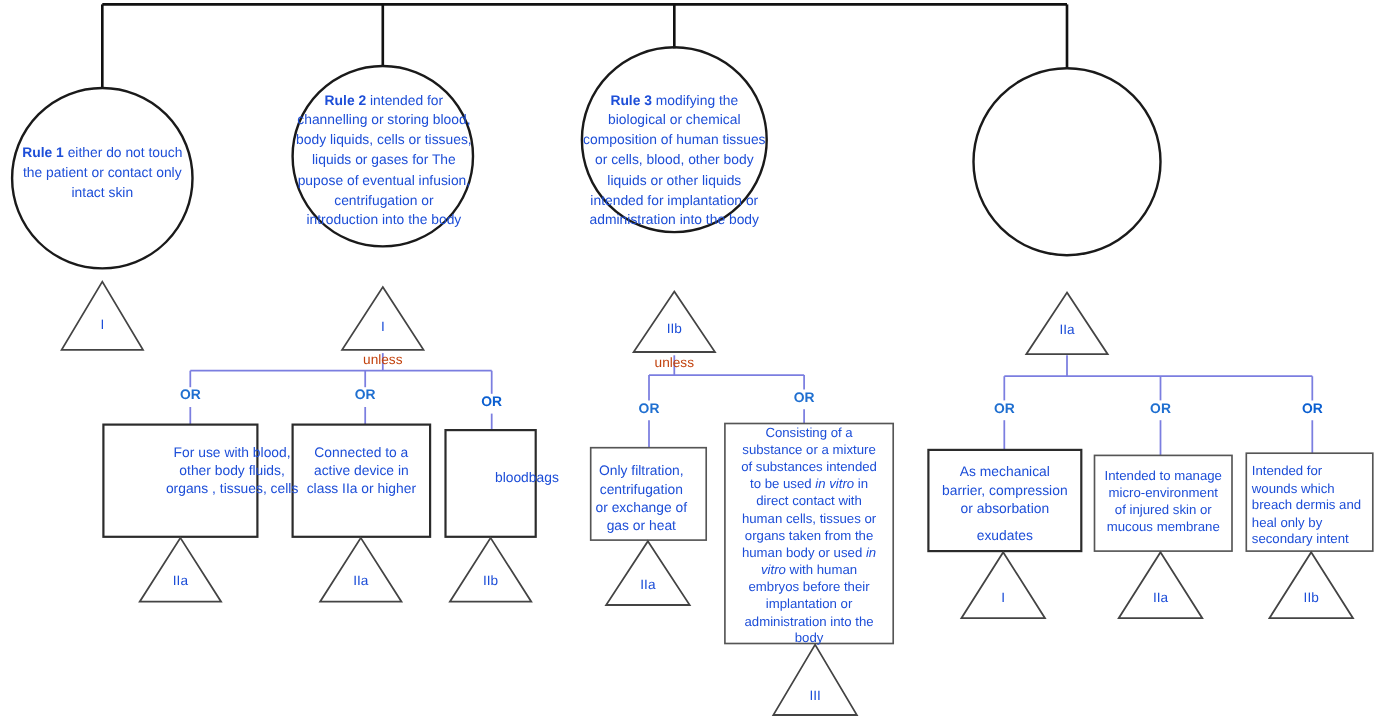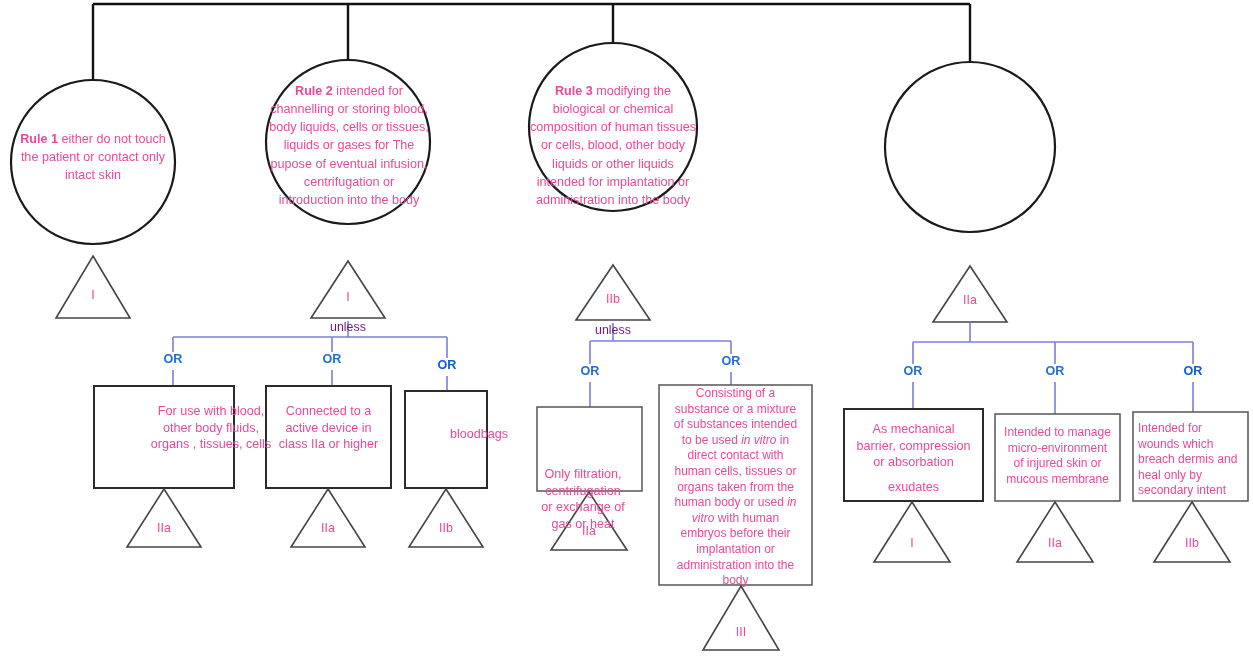--- a/index.html
+++ b/index.html
@@ -28,21 +28,21 @@
   .shape-stroke-dark { fill: none; stroke: #1a1a1a; stroke-width: 2.2; }
   .shape-stroke-mid   { fill: #ffffff; stroke: #444444; stroke-width: 1.6; }
   .shape-stroke-box   { fill: #ffffff; stroke: #2b2b2b; stroke-width: 2.0; }
   .shape-stroke-box-thin { fill: #ffffff; stroke: #555555; stroke-width: 1.5; }
   .connector-dark { fill: none; stroke: #111111; stroke-width: 2.4; }
   .connector-blue { fill: none; stroke: #7b7ee0; stroke-width: 1.6; }
 
   .txt {
     position: absolute;
     text-align: center;
-    color: #ec4899;
+    color: #1d4ed8;
     line-height: 1.16;
     -webkit-font-smoothing: antialiased;
   }
   .circle-text {
     font-size: 12.6px;
     line-height: 1.44;
   }
   .box-text {
     font-size: 12.6px;
     line-height: 1.32;
@@ -55,21 +55,21 @@
     font-size: 12.4px;
   }
   .or-text {
     font-size: 12.6px;
     font-weight: bold;
     color: #1f6fd0;
   }
   .or-text.strong { color: #0b5fd0; }
   .unless-text {
     font-size: 12.4px;
-    color: #701a75;
+    color: #c2410c;
   }
   b { font-weight: bold; }
   i { font-style: italic; }
 </style>
 </head>
 <body>
 
 <div id="diagram-root">
 
   <svg class="layer" viewBox="0 0 1253 656">
@@ -196,21 +196,21 @@
     <div>liquids or other liquids</div>
     <div>intended for implantation or</div>
     <div>administration into the body</div>
   </div>
   <div class="txt tri-text" style="left:583px; top:292px; width:60px;">IIb</div>
   <div class="txt unless-text" style="left:583px; top:323px; width:60px;">unless</div>
 
   <div class="txt or-text" style="left:565px; top:364px; width:50px;">OR</div>
   <div class="txt or-text" style="left:706px; top:354px; width:50px;">OR</div>
 
-  <div class="txt box-text" style="left:537px; top:420px; width:92px;margin-top:46px;">
+  <div class="txt box-text" style="left:537px; top:420px; width:92px;">
     <div>Only filtration,</div>
     <div>centrifugation</div>
     <div>or exchange of</div>
     <div>gas or heat</div>
   </div>
   <div class="txt tri-text" style="left:559px; top:524px; width:60px;">IIa</div>
 
   <div class="txt box-text-sm" style="left:659px; top:386px; width:153px;">
     <div>Consisting of a</div>
     <div>substance or a mixture</div>

